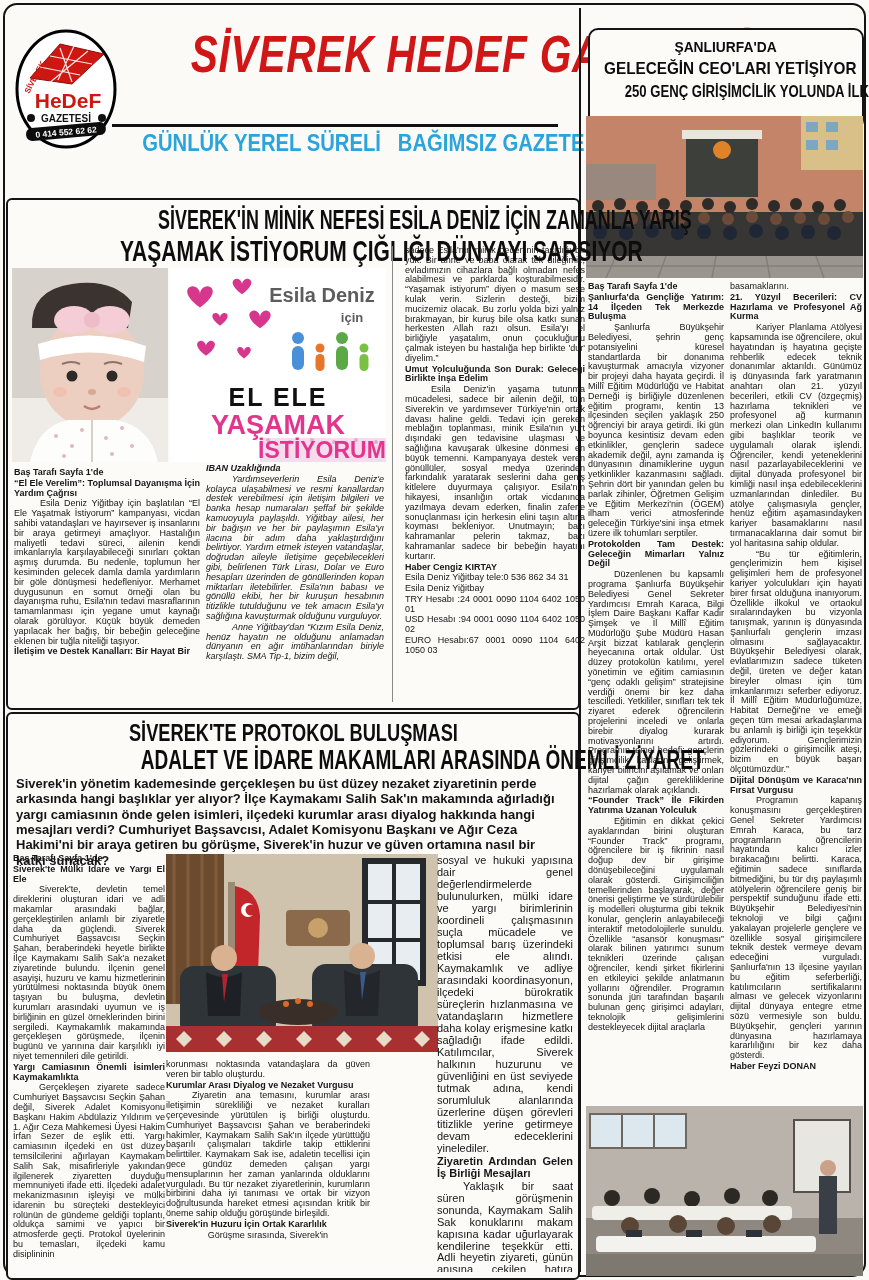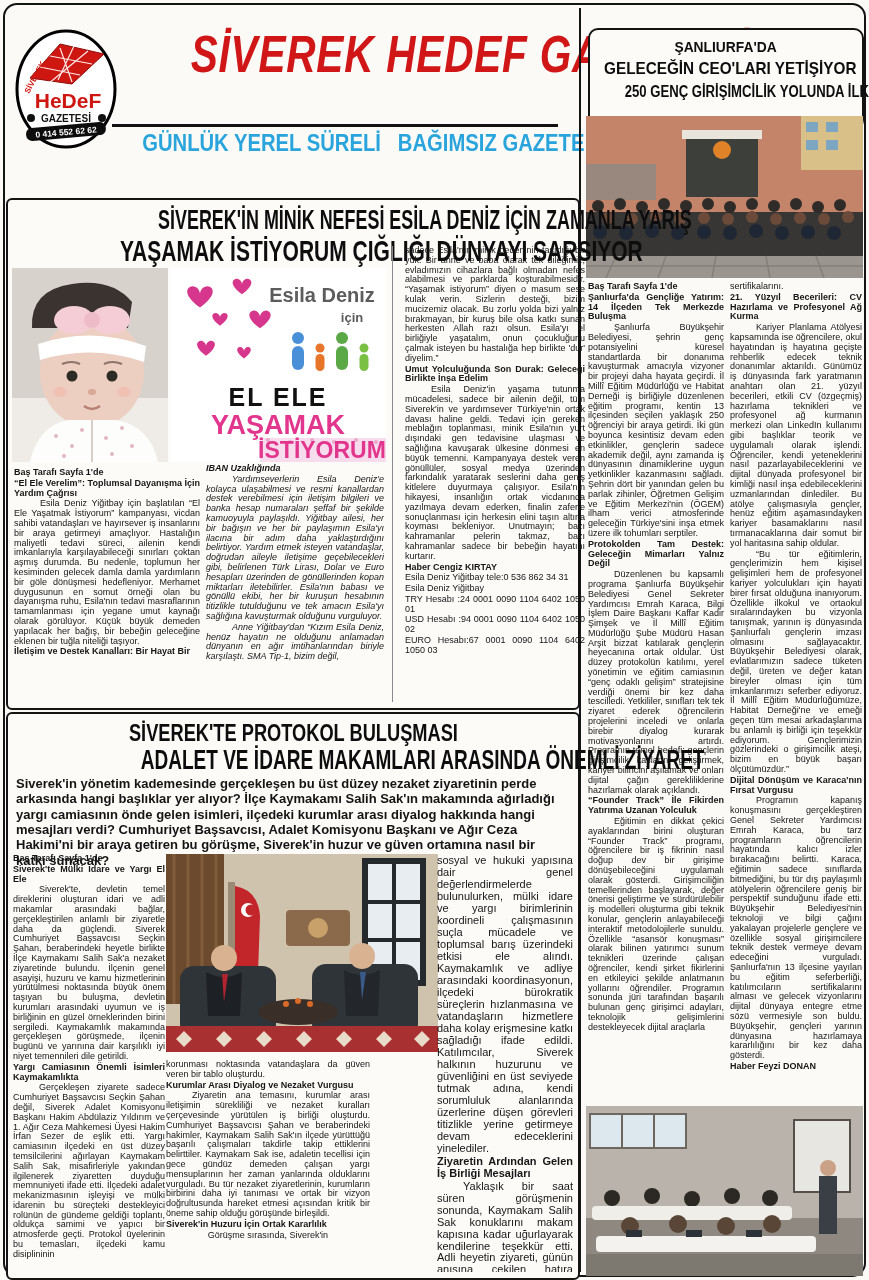--- a/index.html
+++ b/index.html
@@ -128,21 +128,21 @@
   <div class="col" style="left:588px;top:282px;width:136px;height:820px;">
       <div class="blk b">Baş Tarafı Sayfa 1'de</div>
       <div class="blk b">Şanlıurfa'da Gençliğe Yatırım: 14 İlçeden Tek Merkezde Buluşma</div>
       <div class="blk i">Şanlıurfa Büyükşehir Belediyesi, şehrin genç potansiyelini küresel standartlarda bir donanıma kavuşturmak amacıyla vizyoner bir projeyi daha hayata geçirdi. İl Millî Eğitim Müdürlüğü ve Habitat Derneği iş birliğiyle düzenlenen eğitim programı, kentin 13 ilçesinden seçilen yaklaşık 250 öğrenciyi bir araya getirdi. İki gün boyunca kesintisiz devam eden etkinlikler, gençlerin sadece akademik değil, aynı zamanda iş dünyasının dinamiklerine uygun yetkinlikler kazanmasını sağladı. Şehrin dört bir yanından gelen bu parlak zihinler, Öğretmen Gelişim ve Eğitim Merkezi'nin (ÖGEM) ilham verici atmosferinde geleceğin Türkiye'sini inşa etmek üzere ilk tohumları serptiler.</div>
       <div class="blk b">Protokolden Tam Destek: Geleceğin Mimarları Yalnız Değil</div>
       <div class="blk i">Düzenlenen bu kapsamlı programa Şanlıurfa Büyükşehir Belediyesi Genel Sekreter Yardımcısı Emrah Karaca, Bilgi İşlem Daire Başkanı Kaffar Kadir Şimşek ve İl Millî Eğitim Müdürlüğü Şube Müdürü Hasan Arşit bizzat katılarak gençlerin heyecanına ortak oldular. Üst düzey protokolün katılımı, yerel yönetimin ve eğitim camiasının “genç odaklı gelişim” stratejisine verdiği önemi bir kez daha tescilledi. Yetkililer, sınıfları tek tek ziyaret ederek öğrencilerin projelerini inceledi ve onlarla birebir diyalog kurarak motivasyonlarını artırdı. Programın temel hedefi; gençlerin girişimcilik kaslarını geliştirmek, kariyer bilincini aşılamak ve onları dijital çağın gerekliliklerine hazırlamak olarak açıklandı.</div>
       <div class="blk b">“Founder Track” İle Fikirden Yatırıma Uzanan Yolculuk</div>
       <div class="blk i">Eğitimin en dikkat çekici ayaklarından birini oluşturan “Founder Track” programı, öğrencilere bir iş fikrinin nasıl doğup dev bir girişime dönüşebileceğini uygulamalı olarak gösterdi. Girişimciliğin temellerinden başlayarak, değer önerisi geliştirme ve sürdürülebilir iş modelleri oluşturma gibi teknik konular, gençlerin anlayabileceği interaktif metodolojilerle sunuldu. Özellikle “asansör konuşması” olarak bilinen yatırımcı sunum teknikleri üzerinde çalışan öğrenciler, kendi şirket fikirlerini en etkileyici şekilde anlatmanın yollarını öğrendiler. Programın sonunda jüri tarafından başarılı bulunan genç girişimci adayları, teknolojik gelişimlerini destekleyecek dijital araçlarla</div>
     </div>
   <div class="col" style="left:730px;top:282px;width:132px;height:812px;">
-      <div class="blk">sertifikalarını.</div>
+      <div class="blk">basamaklarını.</div>
       <div class="blk b">21. Yüzyıl Becerileri: CV Hazırlama ve Profesyonel Ağ Kurma</div>
       <div class="blk i">Kariyer Planlama Atölyesi kapsamında ise öğrencilere, okul hayatından iş hayatına geçişte rehberlik edecek teknik donanımlar aktarıldı. Günümüz iş dünyasında fark yaratmanın anahtarı olan 21. yüzyıl becerileri, etkili CV (özgeçmiş) hazırlama teknikleri ve profesyonel ağ kurmanın merkezi olan LinkedIn kullanımı gibi başlıklar teorik ve uygulamalı olarak işlendi. Öğrenciler, kendi yeteneklerini nasıl pazarlayabileceklerini ve dijital dünyada profesyonel bir kimliği nasıl inşa edebileceklerini uzmanlarından dinlediler. Bu atölye çalışmasıyla gençler, henüz eğitim aşamasındayken kariyer basamaklarını nasıl tırmanacaklarına dair somut bir yol haritasına sahip oldular.</div>
       <div class="blk i">“Bu tür eğitimlerin, gençlerimizin hem kişisel gelişimleri hem de profesyonel kariyer yolculukları için hayati birer fırsat olduğuna inanıyorum. Özellikle ilkokul ve ortaokul sıralarındayken bu vizyonla tanışmak, yarının iş dünyasında Şanlıurfalı gençlerin imzası olmasını sağlayacaktır. Büyükşehir Belediyesi olarak, evlatlarımızın sadece tüketen değil, üreten ve değer katan bireyler olması için tüm imkanlarımızı seferber ediyoruz. İl Millî Eğitim Müdürlüğümüze, Habitat Derneği'ne ve emeği geçen tüm mesai arkadaşlarıma bu anlamlı iş birliği için teşekkür ediyorum. Gençlerimizin gözlerindeki o girişimcilik ateşi, bizim en büyük başarı ölçütümüzdür.”</div>
       <div class="blk b">Dijital Dönüşüm ve Karaca'nın Fırsat Vurgusu</div>
       <div class="blk i">Programın kapanış konuşmasını gerçekleştiren Genel Sekreter Yardımcısı Emrah Karaca, bu tarz programların öğrencilerin hayatında kalıcı izler bırakacağını belirtti. Karaca, eğitimin sadece sınıflarda bitmediğini, bu tür dış paylaşımlı atölyelerin öğrencilere geniş bir perspektif sunduğunu ifade etti. Büyükşehir Belediyesi'nin teknoloji ve bilgi çağını yakalayan projelerle gençlere ve özellikle sosyal girişimcilere teknik destek vermeye devam edeceğini vurguladı. Şanlıurfa'nın 13 ilçesine yayılan bu eğitim seferberliği, katılımcıların sertifikalarını alması ve gelecek vizyonlarını dijital dünyaya entegre etme sözü vermesiyle son buldu. Büyükşehir, gençleri yarının dünyasına hazırlamaya kararlılığını bir kez daha gösterdi.</div>
       <div class="blk b">Haber Feyzi DONAN</div>
     </div>
 
   <div class="abs" style="left:586px;top:1106px;width:277px;height:170px;">
     <svg viewBox="0 0 277 170" width="277" height="170">

